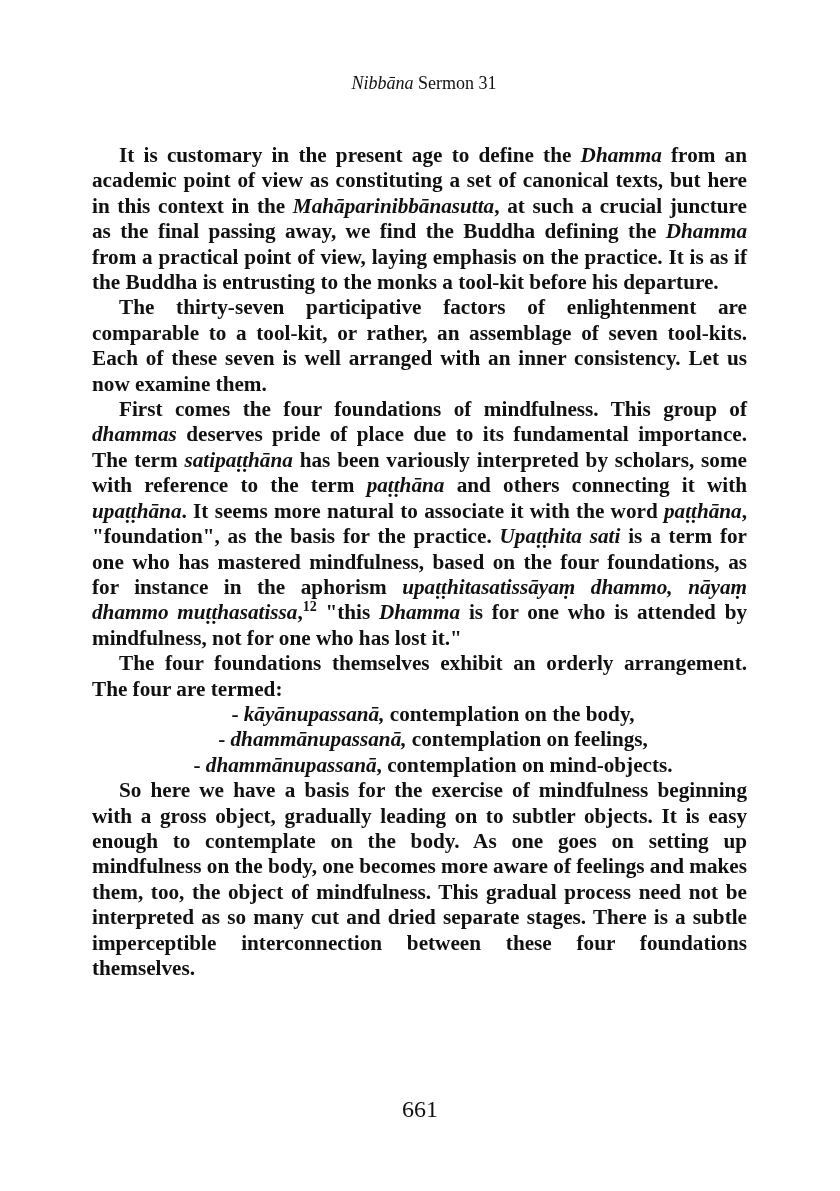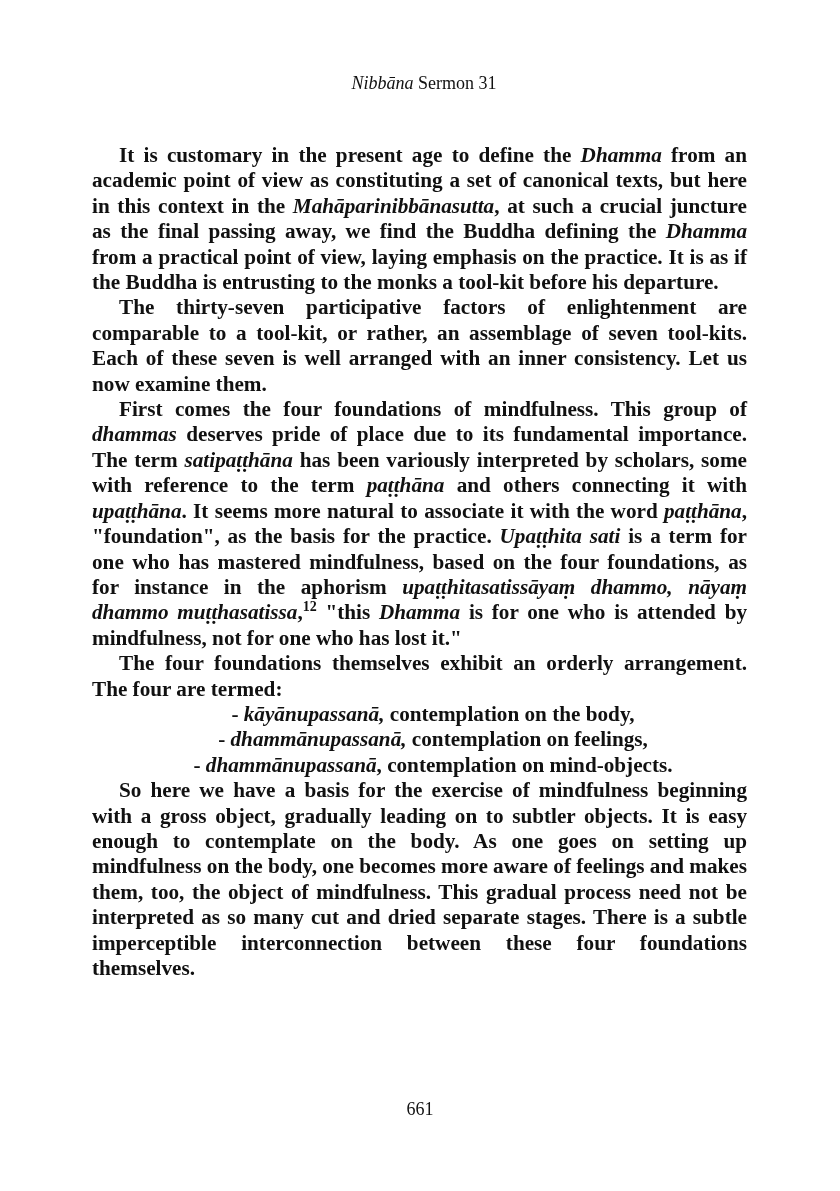--- a/index.html
+++ b/index.html
@@ -18,21 +18,21 @@
     text-align: justify; hyphens: none; font-weight: bold;
   }
   .body-text p { margin: 0; text-indent: 27px; }
   .term-list { margin: 0; padding: 0; list-style: none; }
   .term-list li { padding-left: 27px; text-align: center; }
   .body-text p.last { text-align-last: justify; }
   sup { font-size: 14px; line-height: 0; vertical-align: 8px; }
   em { font-style: italic; }
   .page-number {
     position: absolute; top: 1098px; left: 0; width: 840px;
-    text-align: center; font-size: 18px; line-height: 22px;
+    text-align: center; font-size: 24px; line-height: 22px;
   }
 </style>
 </head>
 <body>
 
 <div class="running-head">
   <em>Nibbāna</em><span> Sermon 31</span>
 </div>
 
 <div class="body-text">

